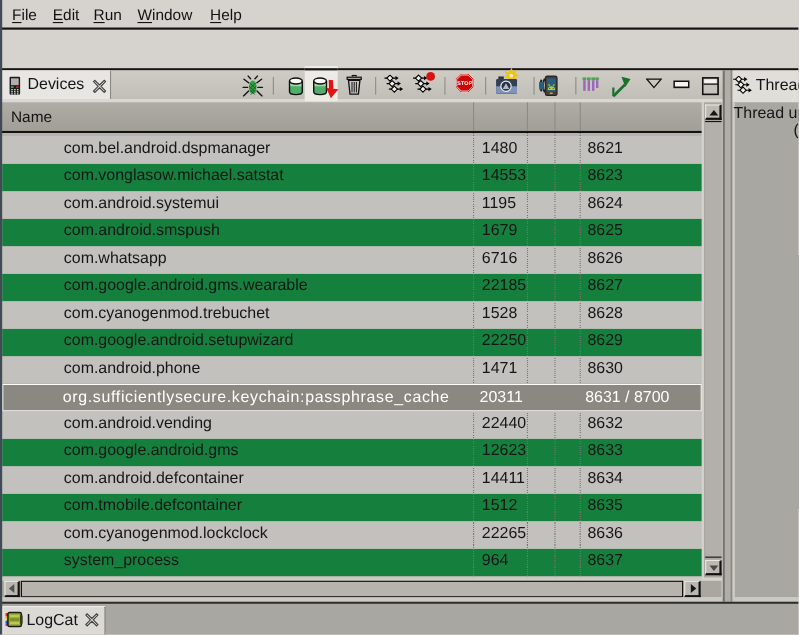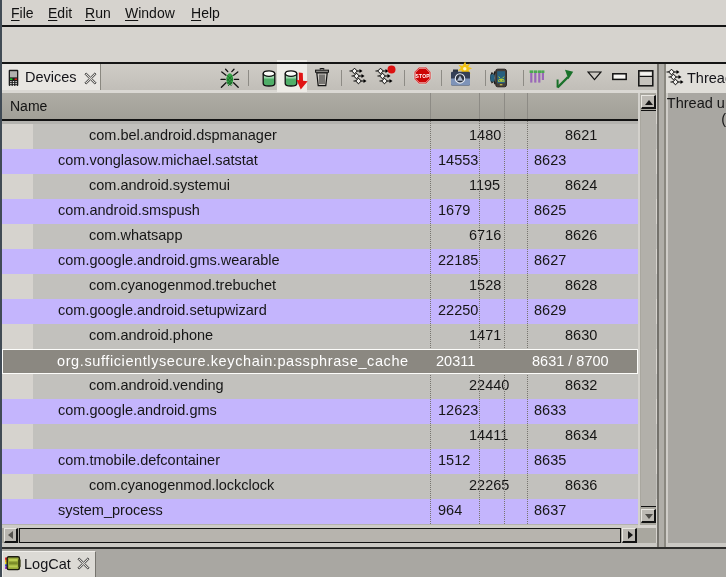--- a/index.html
+++ b/index.html
@@ -3,22 +3,22 @@
 <meta charset="utf-8">
 <style>
 * { margin:0; padding:0; box-sizing:border-box; }
 html,body { width:726px; height:577px; overflow:hidden; }
 body { font-family:"Liberation Sans", sans-serif; background:#d6d3ce; }
 .abs { position:absolute; }
 #root { position:relative; width:726px; height:577px; overflow:hidden; }
 .mi { position:absolute; top:0; height:33px; line-height:26px; font-size:14px; color:#111; }
 .u { text-decoration:underline; text-underline-offset:2px; }
 .row { position:absolute; left:2px; width:636px; height:25px; }
-.rl { background:#c2c1bd;margin-left:31px; }
-.rd { background:#c4b5fd; }
+.rl { background:#c2c1bd; }
+.rd { background:#15803d; }
 .rtxt { position:absolute; left:56px; top:3px; font-size:14.5px; color:#161616; white-space:nowrap; }
 .c2 { position:absolute; left:436px; top:3px; font-size:14.5px; color:#161616; }
 .c5 { position:absolute; left:532px; top:3px; font-size:14.5px; color:#161616; }
 .sep { position:absolute; top:70px; width:1px; height:16px; background:#8d8b85; }
 </style>
 </head>
 <body>
 <div id="root">
 
 <div class="abs" style="left:0;top:0;width:726px;height:26px;background:#d6d3ce;"></div>
@@ -95,20 +95,21 @@
         <span class="rtxt">com.android.vending</span>
         <span class="c2">22440</span>
         <span class="c5">8632</span>
       </div>
 <div class="row rd" style="top:399px">
         <span class="rtxt">com.google.android.gms</span>
         <span class="c2">12623</span>
         <span class="c5">8633</span>
       </div>
 <div class="row rl" style="top:424px">
+        <span class="rtxt">com.android.defcontainer</span>
         <span class="c2">14411</span>
         <span class="c5">8634</span>
       </div>
 <div class="row rd" style="top:449px">
         <span class="rtxt">com.tmobile.defcontainer</span>
         <span class="c2">1512</span>
         <span class="c5">8635</span>
       </div>
 <div class="row rl" style="top:474px">
         <span class="rtxt">com.cyanogenmod.lockclock</span>

